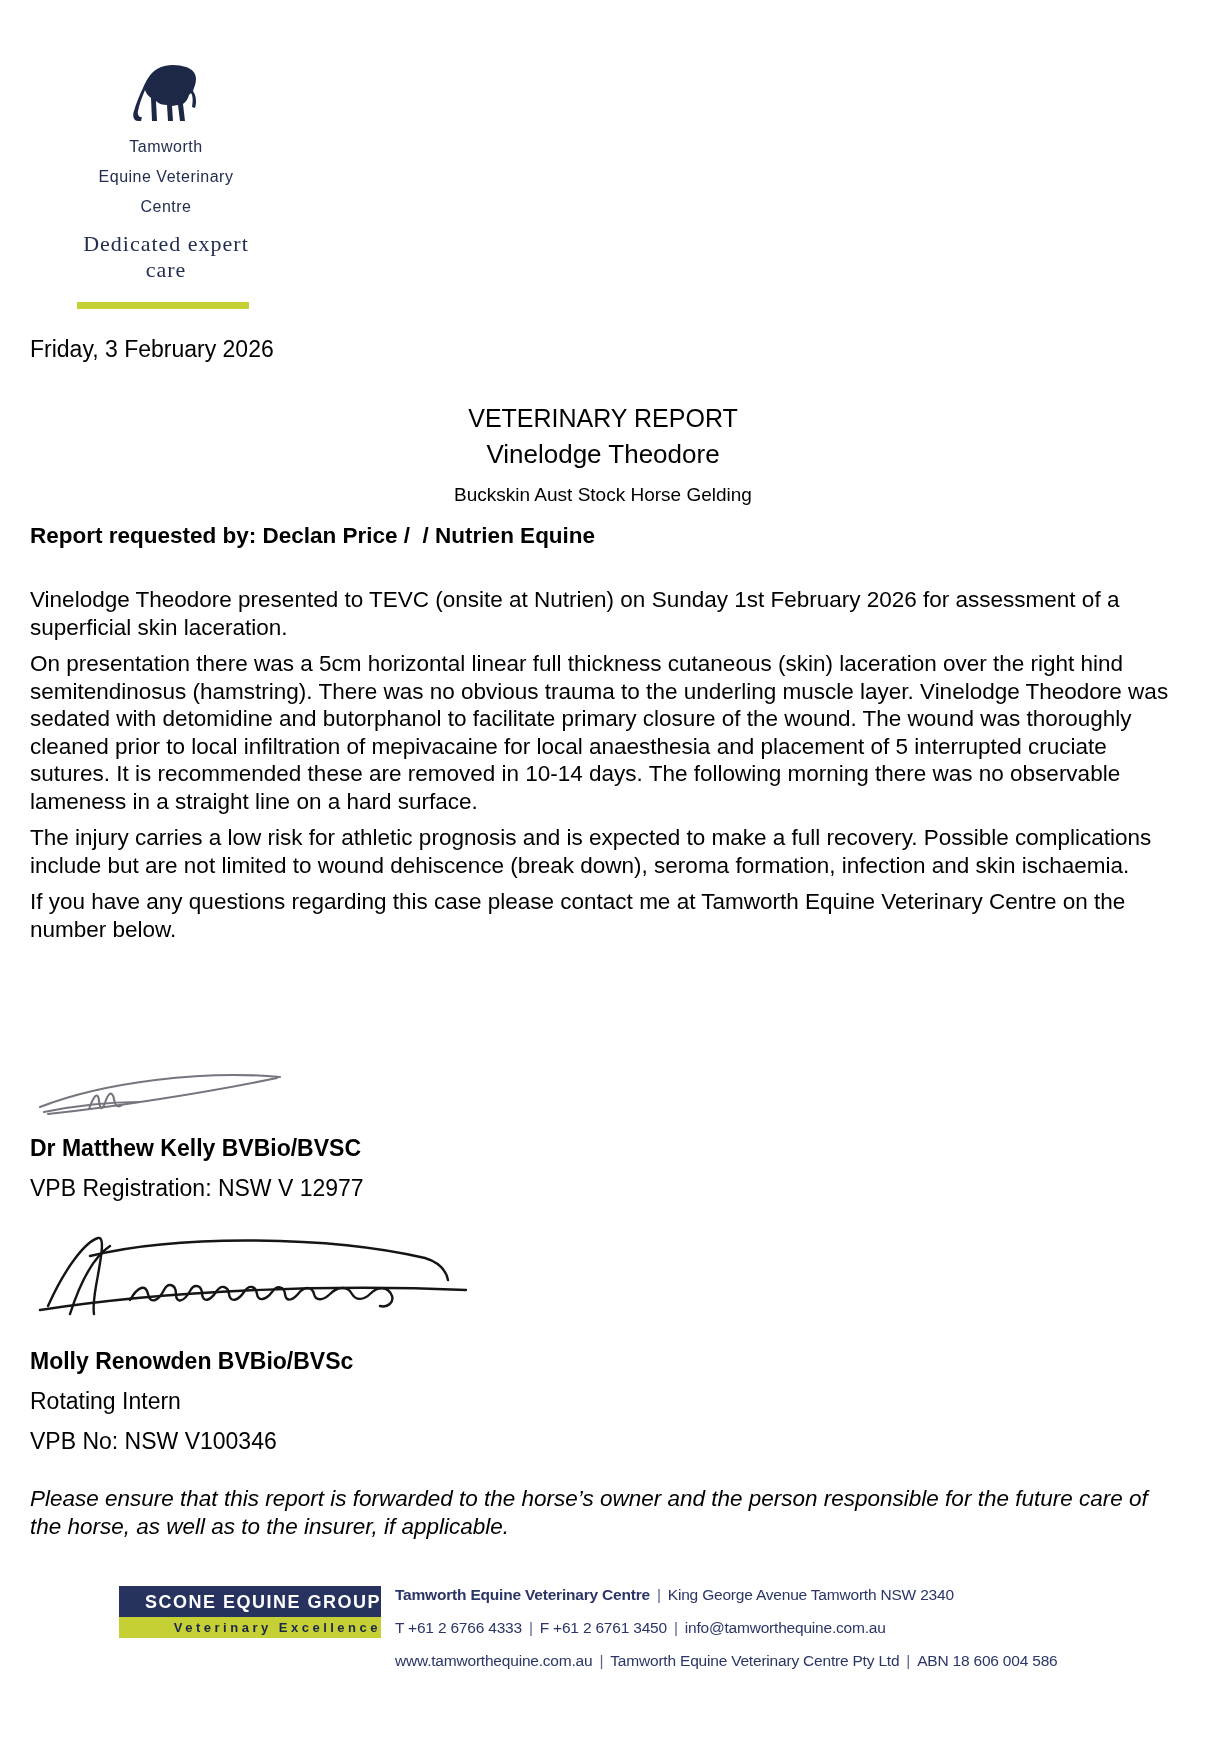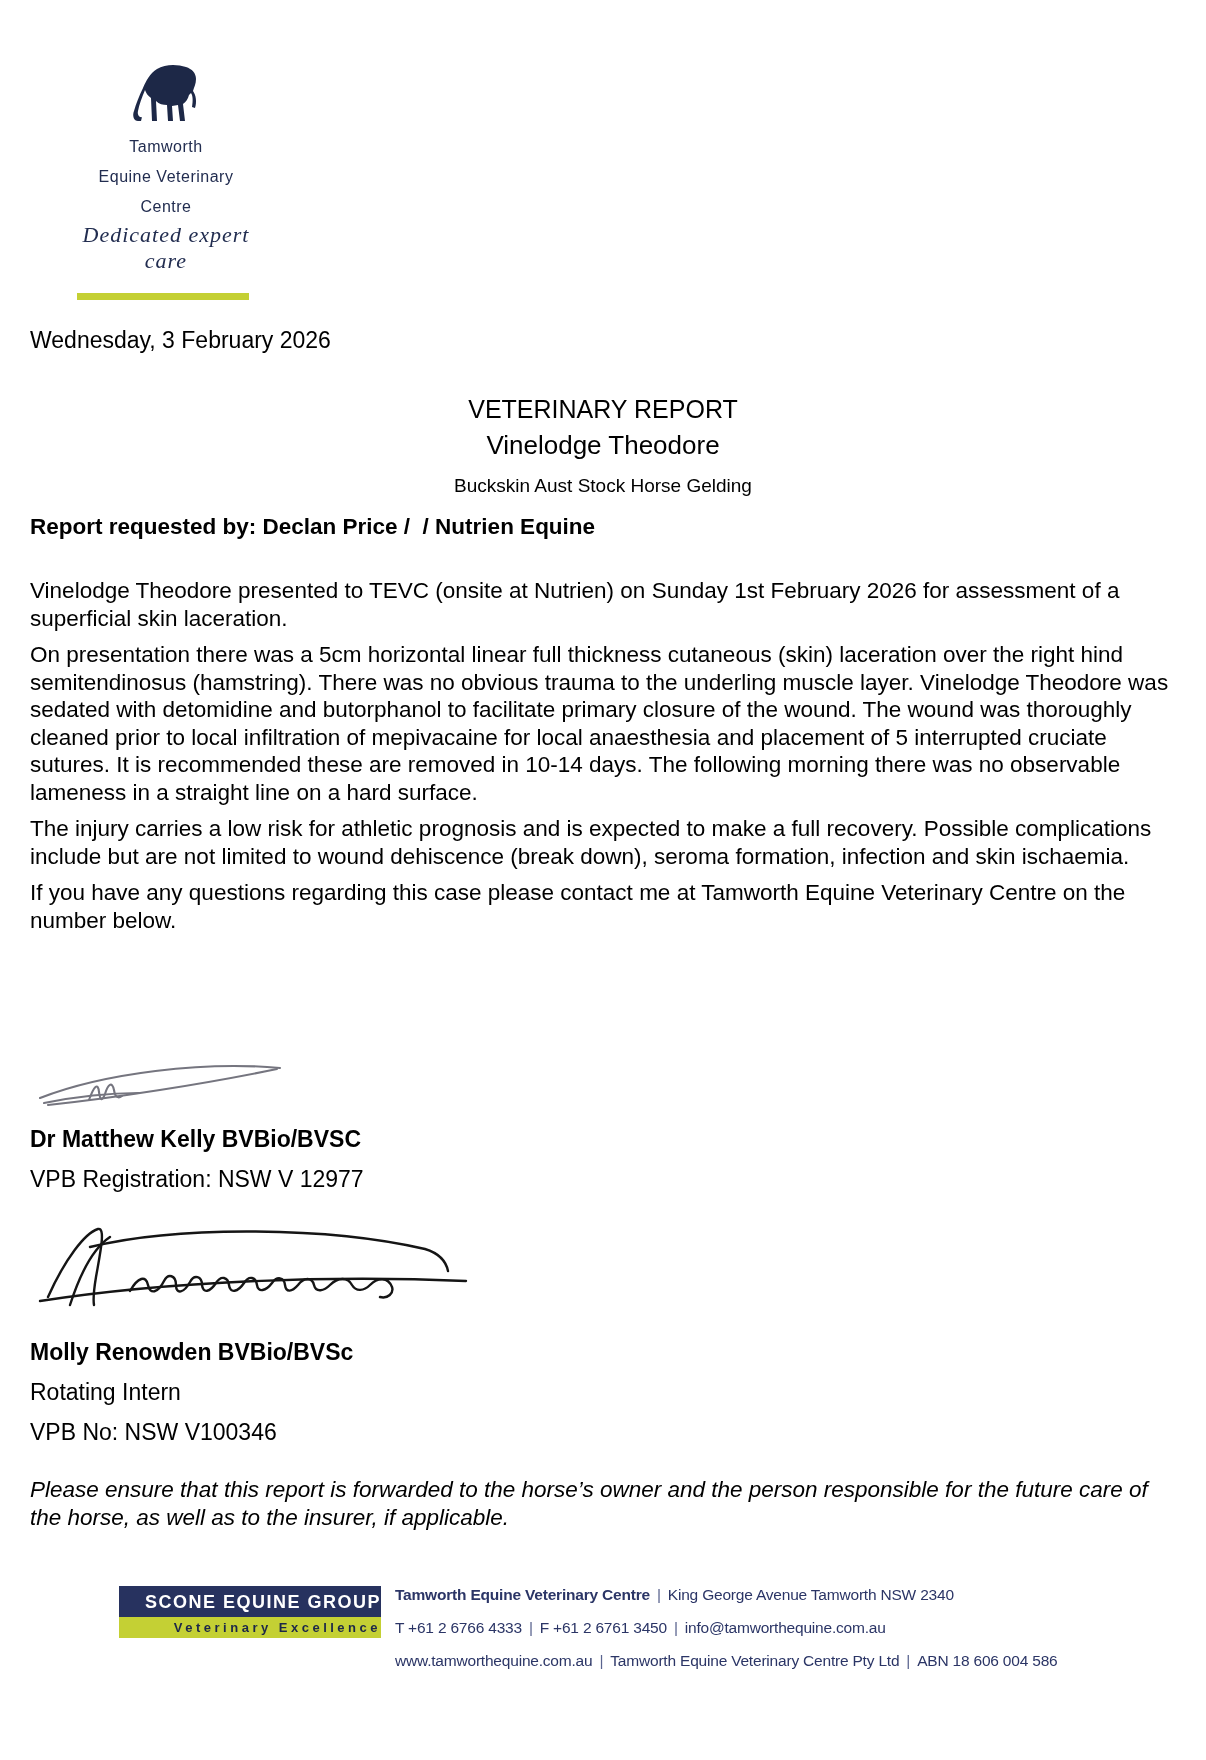--- a/index.html
+++ b/index.html
@@ -10,21 +10,21 @@
     font-family:"Liberation Sans",sans-serif;
     color:#000;
     overflow:hidden;
   }
   .content{padding:0 30px;}
 
   
   .brand-header{margin:60px 0 0 40px;width:192px;text-align:center;}
   .horse-icon{display:block;margin:0 auto 8px auto;}
   .brand-name{color:#222d50;font-size:16px;line-height:30px;letter-spacing:.5px;font-weight:400;}
-  .brand-tagline{color:#222d50;font-family:"Liberation Serif",serif;font-style:italic;font-size:22px;line-height:26px;margin-top:0;letter-spacing:1px;}
+  .brand-tagline{color:#222d50;font-family:"Liberation Serif",serif;font-size:22px;line-height:26px;margin-top:9px;letter-spacing:1px;}
   .brand-bar{margin:19px 0 0 7px;width:172px;height:7px;background:#c4d034;}
 
   
   .date-line{margin-top:27px;font-size:23px;}
   .heading{margin-top:40px;text-align:center;}
   .report-title{font-size:25px;font-weight:normal;line-height:30px;}
   .subject-name{font-size:26px;line-height:32px;margin-top:5px;}
   .subject-desc{font-size:19px;line-height:24px;margin-top:13px;}
   .requested-line{margin-top:16px;font-size:22.5px;font-weight:bold;white-space:pre-wrap;}
   p.body-par{font-size:22.5px;line-height:27.5px;margin:9px 0 0 0;}
@@ -55,21 +55,21 @@
       <svg class="horse-icon" width="82" height="64" viewBox="0 0 82 64" xmlns="http://www.w3.org/2000/svg">
         <path fill="#1d2847" d="M13,61 C9,61 7,56 9,51 C11,44 14,36 18,28 C21,21 25,13 32,9 C40,4 52,4 61,7 C67,9 71,13 71,19 C71,24 69,27 68,31 C71,35 72,42 70,48 L67,47 C68,41 68,36 66,33 L64,35 C63,39 61,42 58,44 L60,61 L55,61 L53,45 L47,46 L48,61 L43,61 L42,45 C38,45 34,44 31,41 L32,61 L27,61 L26,38 C23,36 21,33 20,30 C17,37 14,45 13,51 C12,55 15,58 17,57 L16,61 Z"></path>
       </svg>
       <div class="brand-name">Tamworth</div>
       <div class="brand-name">Equine Veterinary</div>
       <div class="brand-name">Centre</div>
       <div class="brand-tagline">Dedicated expert care</div>
       <div class="brand-bar"></div>
     </div>
 
-    <div class="date-line">Wednesday, 3 February 2026</div>
+    <div class="date-line">Friday, 3 February 2026</div>
 
     <div class="heading">
       <div class="report-title">VETERINARY REPORT</div>
       <div class="subject-name">Vinelodge Theodore</div>
       <div class="subject-desc">Buckskin Aust Stock Horse Gelding</div>
     </div>
 
     <div class="requested-line">Report requested by: Declan Price /  / Nutrien Equine</div>
 
     <p class="body-par first">Vinelodge Theodore presented to TEVC (onsite at Nutrien) on Sunday 1st February 2026 for assessment of a superficial skin laceration.</p>

